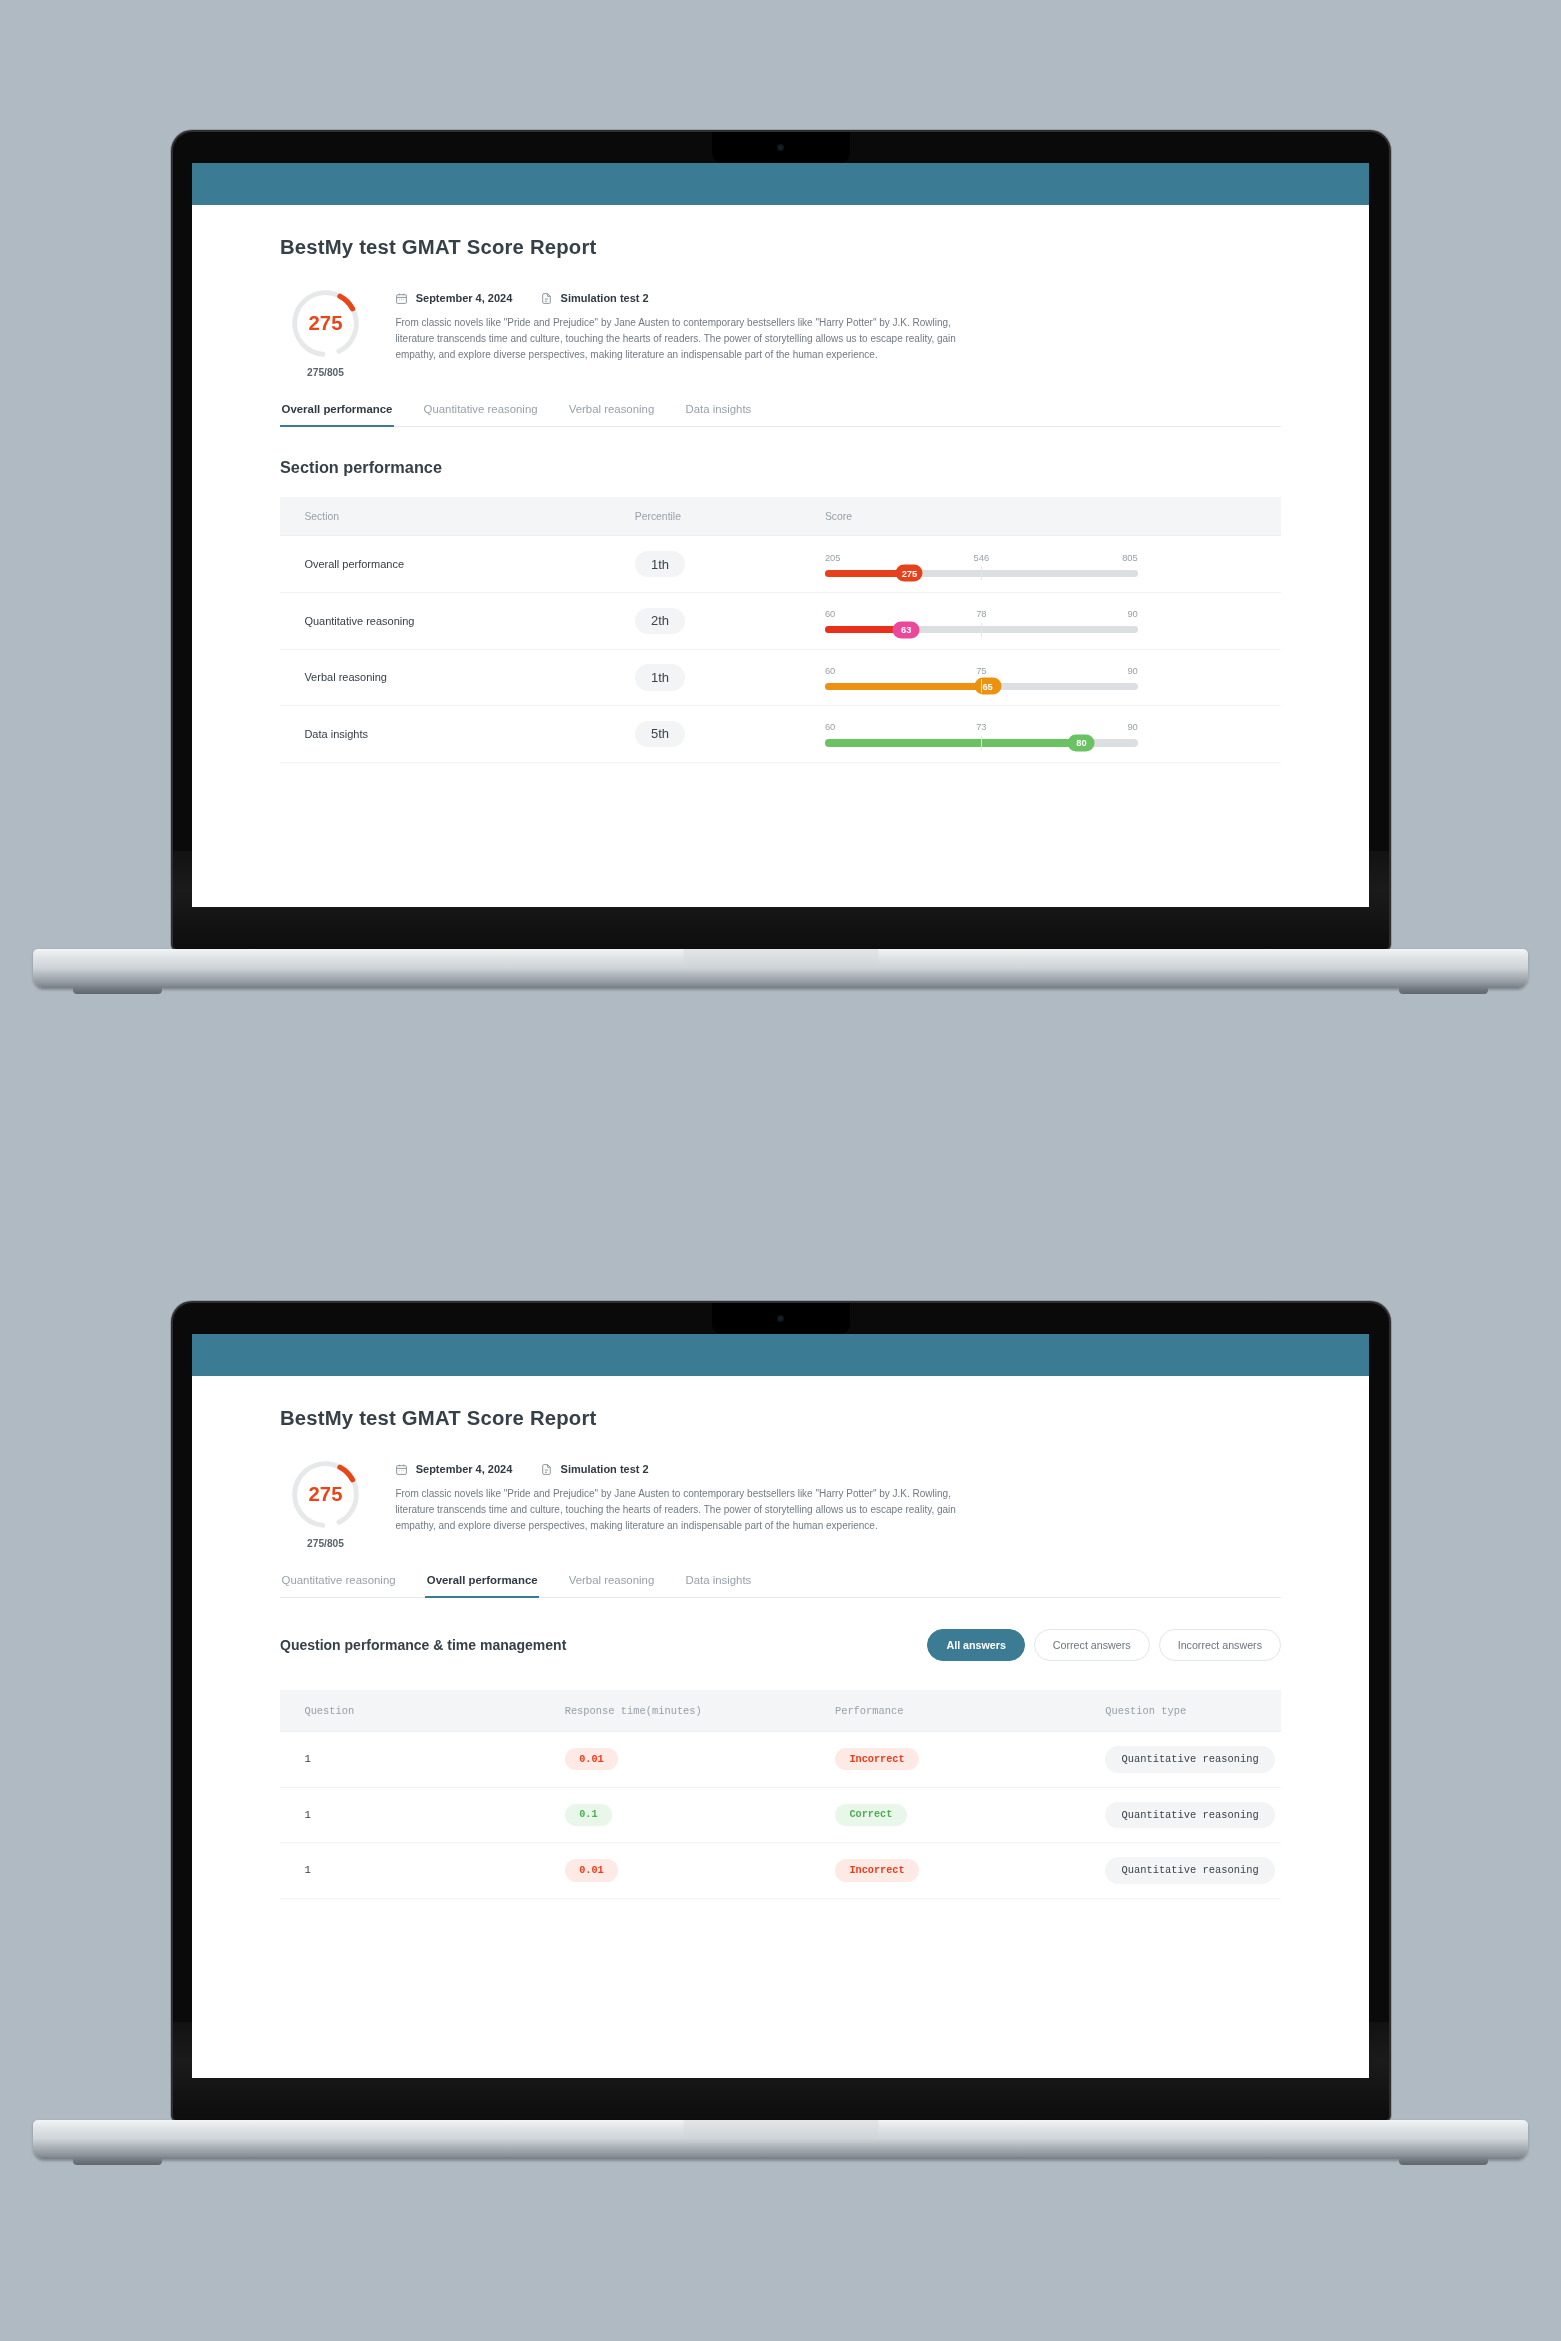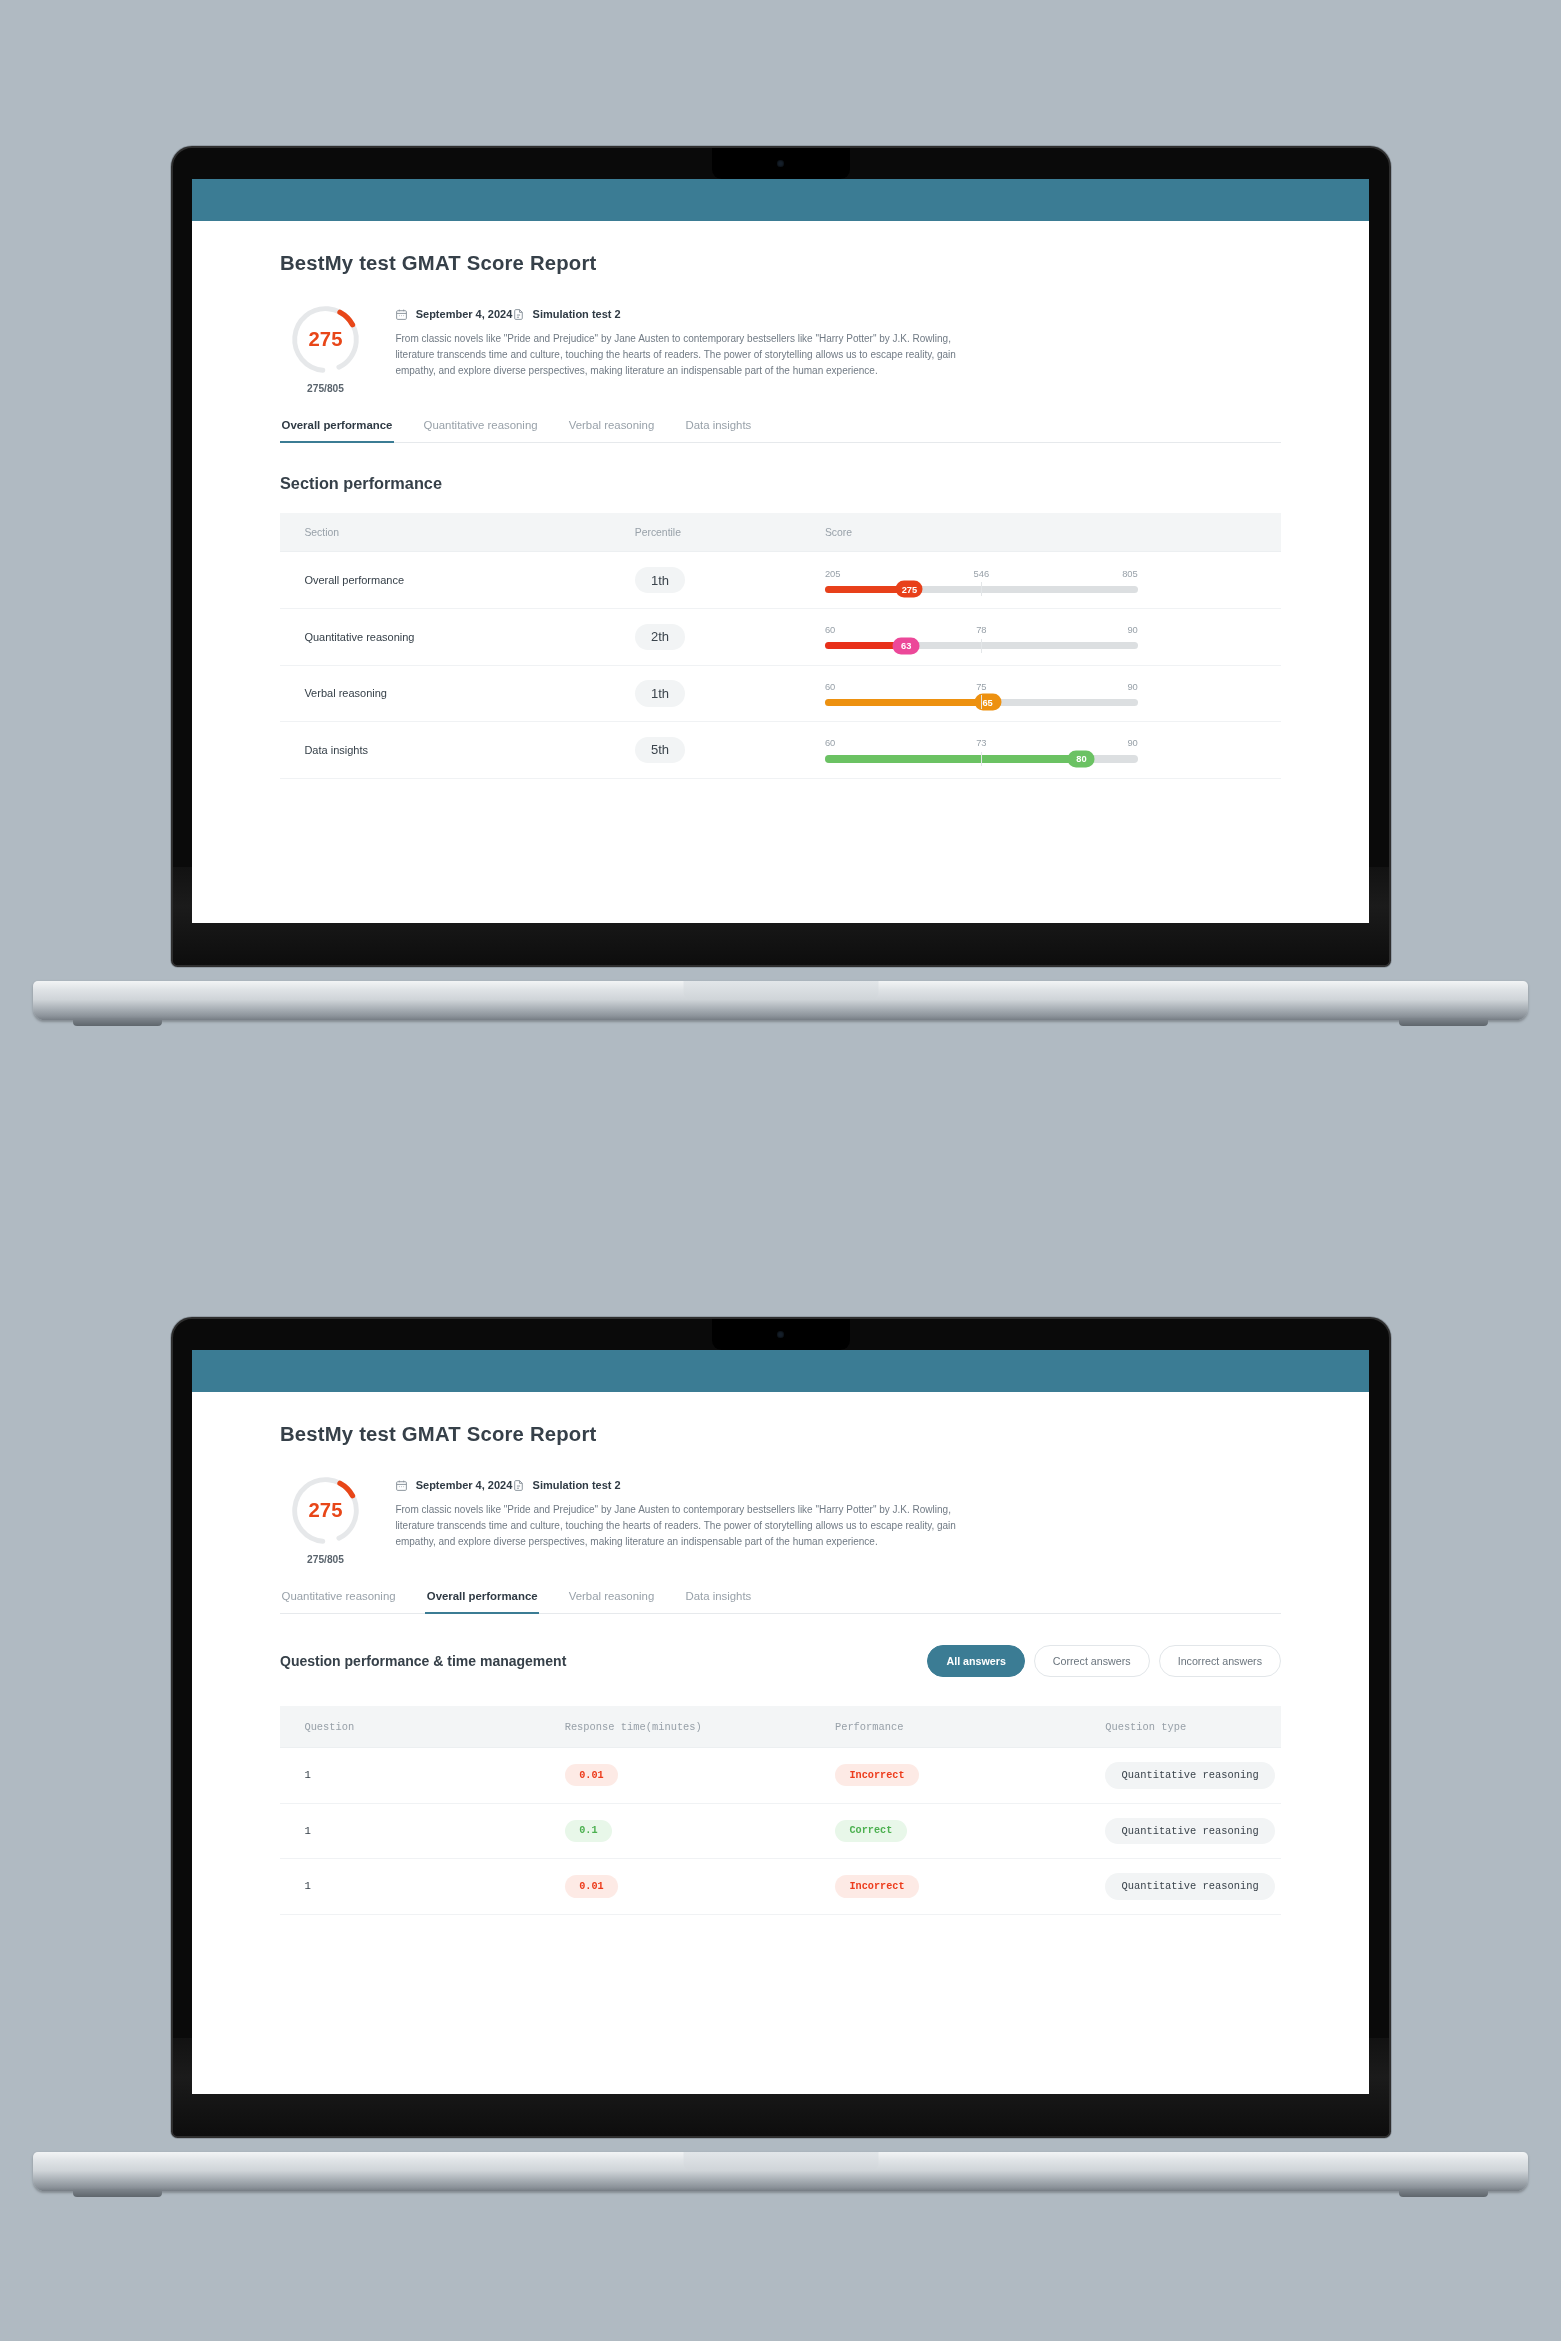--- a/index.html
+++ b/index.html
@@ -13,21 +13,21 @@
   .stage { position: relative; width: 1561px; height: 2342px; }
 
   
   .laptop { position: absolute; left: 0; width: 1561px; }
   .laptop-1 { top: 130px; }
   .laptop-2 { top: 1301px; }
 
   .lid {
     position: relative;
     width: 1220px;
-    margin: 16px auto;
+    margin: 0 auto;
     height: 821px;
     background: #0a0a0a;
     border-radius: 21px 21px 6.5px 6.5px;
     border: 2.4px solid #2e2e2e;
     box-shadow: 0 0 0 0.8px #8b949c;
     padding: 31px 19.5px 42px 19.5px;
   }
   .lid::before {
     
     content: "";
@@ -107,21 +107,21 @@
   .gauge-val {
     position: absolute; inset: 0;
     display: flex; align-items: center; justify-content: center;
     font-size: 20.3px; font-weight: bold; color: #e84618;
   }
   .gauge-sub {
     margin-top: 7.3px; font-size: 10.2px; color: #5a646d; font-weight: bold;
   }
 
   .meta { flex: 1; padding-top: 4.9px; }
-  .meta-row { display: flex; align-items: flex-start; margin-bottom: 9.8px; }
+  .meta-row { display: flex; align-items: flex-start; gap: 28px; margin-bottom: 9.8px; }
   .meta-item { display: flex; align-items: center; gap: 7.3px; }
   .meta-item span { font-size: 11px; font-weight: bold; color: #2f3a44; }
   .meta-icon { width: 13px; height: 13px; flex: 0 0 13px; color: #8b949c; }
   .meta-desc {
     font-size: 10px; line-height: 1.62; color: #707a84; max-width: 569px;
   }
 
   
   .tabs {
     display: flex; gap: 28px; align-items: flex-end;

